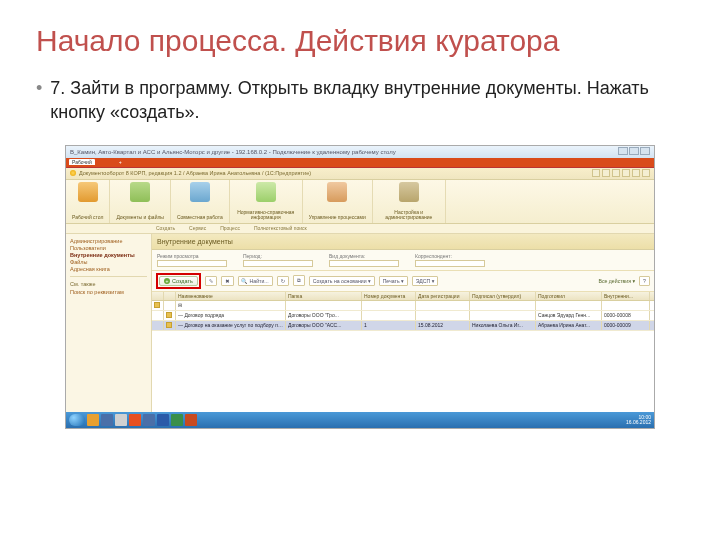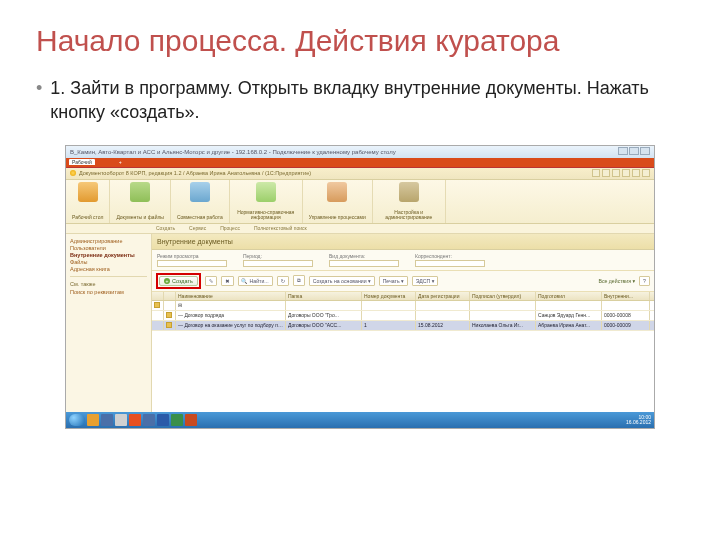--- a/index.html
+++ b/index.html
@@ -67,21 +67,21 @@
   .t5{background:#2a5aa8;} .t6{background:#3a8f4a;} .t7{background:#c84a20;}
   .taskbar .clock{margin-left:auto;color:#fff;font-size:5px;text-align:right;line-height:1;}
 </style>
 </head>
 <body>
 
 <div class="slide">
   <h1 class="title">Начало процесса. Действия куратора</h1>
   <div class="step">
     <span class="bullet">•</span>
-    <span>1. Зайти в программу. Открыть вкладку внутренние документы. Нажать кнопку «создать».</span>
+    <span>7. Зайти в программу. Открыть вкладку внутренние документы. Нажать кнопку «создать».</span>
   </div>
 
   <div class="screenshot">
 
     <div class="winframe">
       <span>В_Камин, Авто-Квартал и АСС и Альянс-Моторс и другие - 192.168.0.2 - Подключение к удаленному рабочему столу</span>
       <span class="winctrls"><span></span><span></span><span></span></span>
     </div>
     <div class="tabrow">
       <span class="tab">Рабочий</span>

